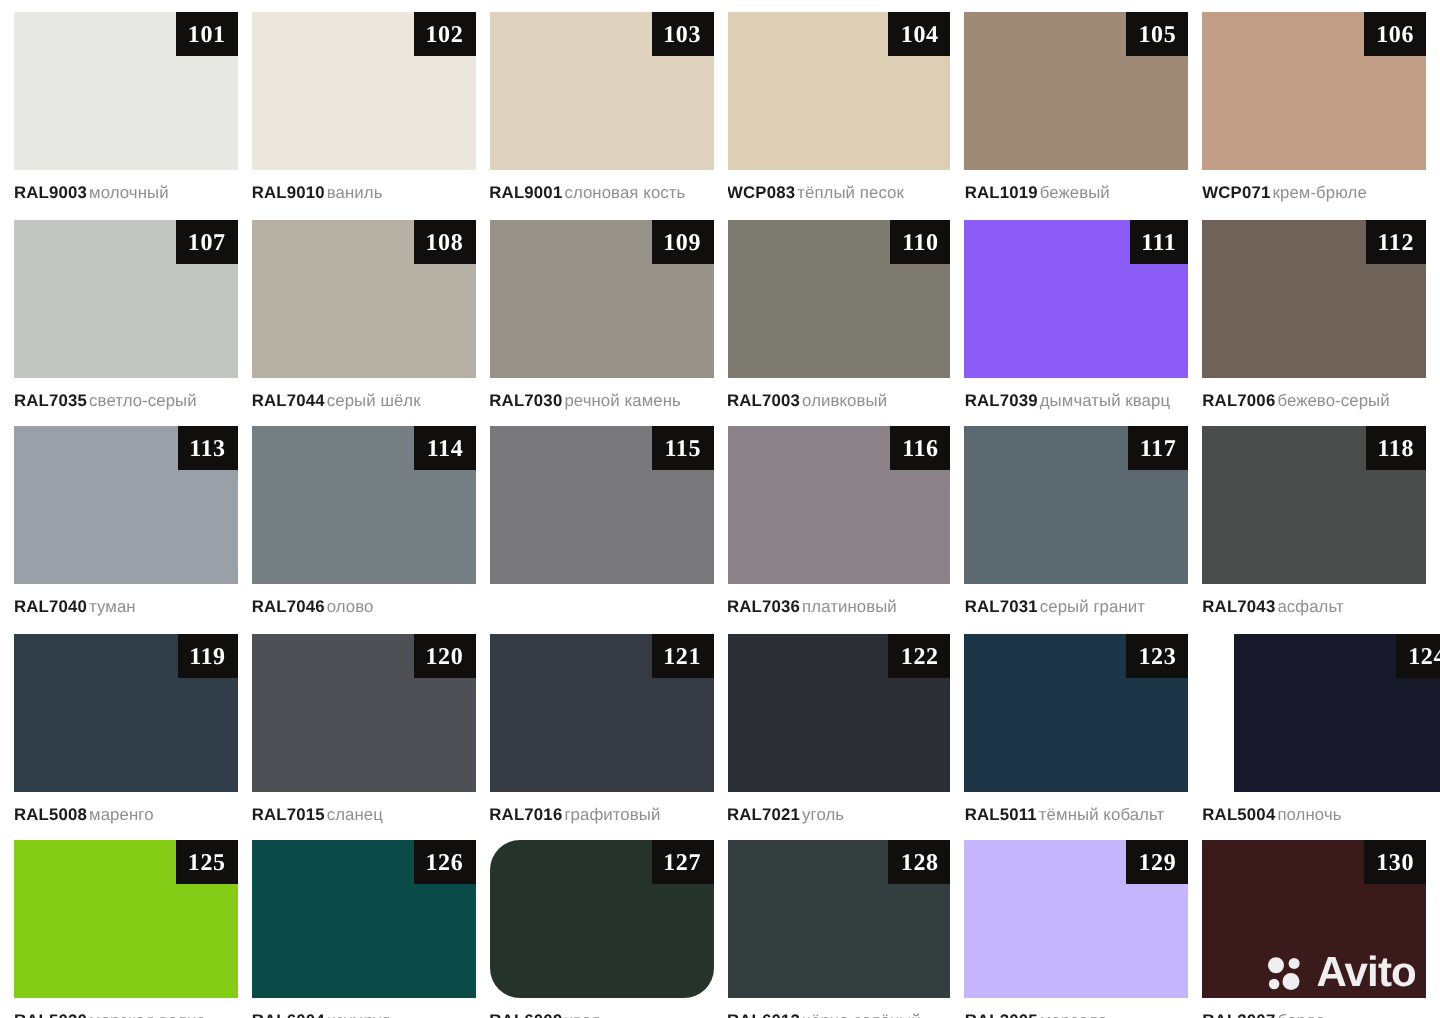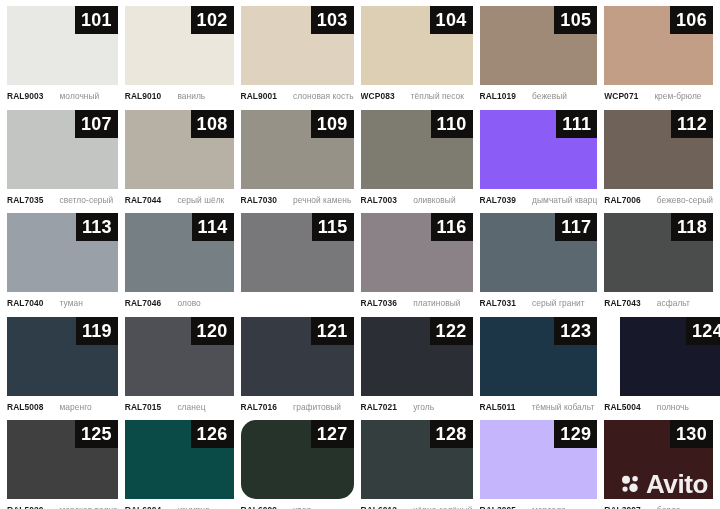--- a/index.html
+++ b/index.html
@@ -35,64 +35,64 @@
     height: 79px;
     width: 100%;
     box-sizing: border-box;
   }
   .swatch-badge {
     position: absolute;
     top: 0;
     right: 0;
     background: #100f0d;
     color: #ffffff;
-    font-size: 18px;
+    font-size: 12px;
     font-weight: bold;
     line-height: 1;
     padding: 5px 6px 5px 6px;
     letter-spacing: 0.3px;
-    font-family: Liberation Sans, sans-serif;
+    font-family: Liberation Serif, serif;
   }
   .swatch-caption {
     padding-top: 6px;
     font-size: 8.4px;
     line-height: 10px;
     white-space: nowrap;
     overflow: hidden;
     color: #8c8c8c;
     letter-spacing: 0.05px;
   }
   .swatch-code {
     font-weight: bold;
     color: #1b1b1b;
     letter-spacing: 0.1px;
   }
   .swatch-name {
     color: #8f8f8f;
-    margin-left: 16px;
+    margin-left: 1px;
   }
   #avito-watermark {
     position: absolute;
     right: 12px;
     bottom: 12px;
     display: flex;
     align-items: center;
     gap: 5px;
     opacity: 0.93;
     pointer-events: none;
   }
   #avito-watermark .avito-mark {
     width: 20px;
     height: 20px;
     position: relative;
     flex: 0 0 auto;
   }
   #avito-watermark .avito-text {
     color: #ffffff;
-    font-size: 26px;
+    font-size: 21px;
     font-weight: bold;
     font-family: "Liberation Sans", sans-serif;
     letter-spacing: -0.4px;
     line-height: 1;
   }
 </style>
 </head>
 <body>
 
 <div id="palette-grid">
@@ -233,21 +233,21 @@
       </div>
       <div class="swatch-caption"><span class="swatch-code">RAL5011</span><span class="swatch-name">тёмный кобальт</span></div>
     </div>
     <div class="swatch-cell">
       <div class="swatch-chip" style="background: rgb(23, 25, 43); margin-left: 16px;">
         <div class="swatch-badge">124</div>
       </div>
       <div class="swatch-caption"><span class="swatch-code">RAL5004</span><span class="swatch-name">полночь</span></div>
     </div>
     <div class="swatch-cell">
-      <div class="swatch-chip" style="background: #404040;">
+      <div class="swatch-chip" style="background: #84cc16;">
         <div class="swatch-badge">125</div>
       </div>
       <div class="swatch-caption"><span class="swatch-code">RAL5020</span><span class="swatch-name">морская волна</span></div>
     </div>
     <div class="swatch-cell">
       <div class="swatch-chip" style="background: rgb(10, 74, 71);">
         <div class="swatch-badge">126</div>
       </div>
       <div class="swatch-caption"><span class="swatch-code">RAL6004</span><span class="swatch-name">изумруд</span></div>
     </div>

